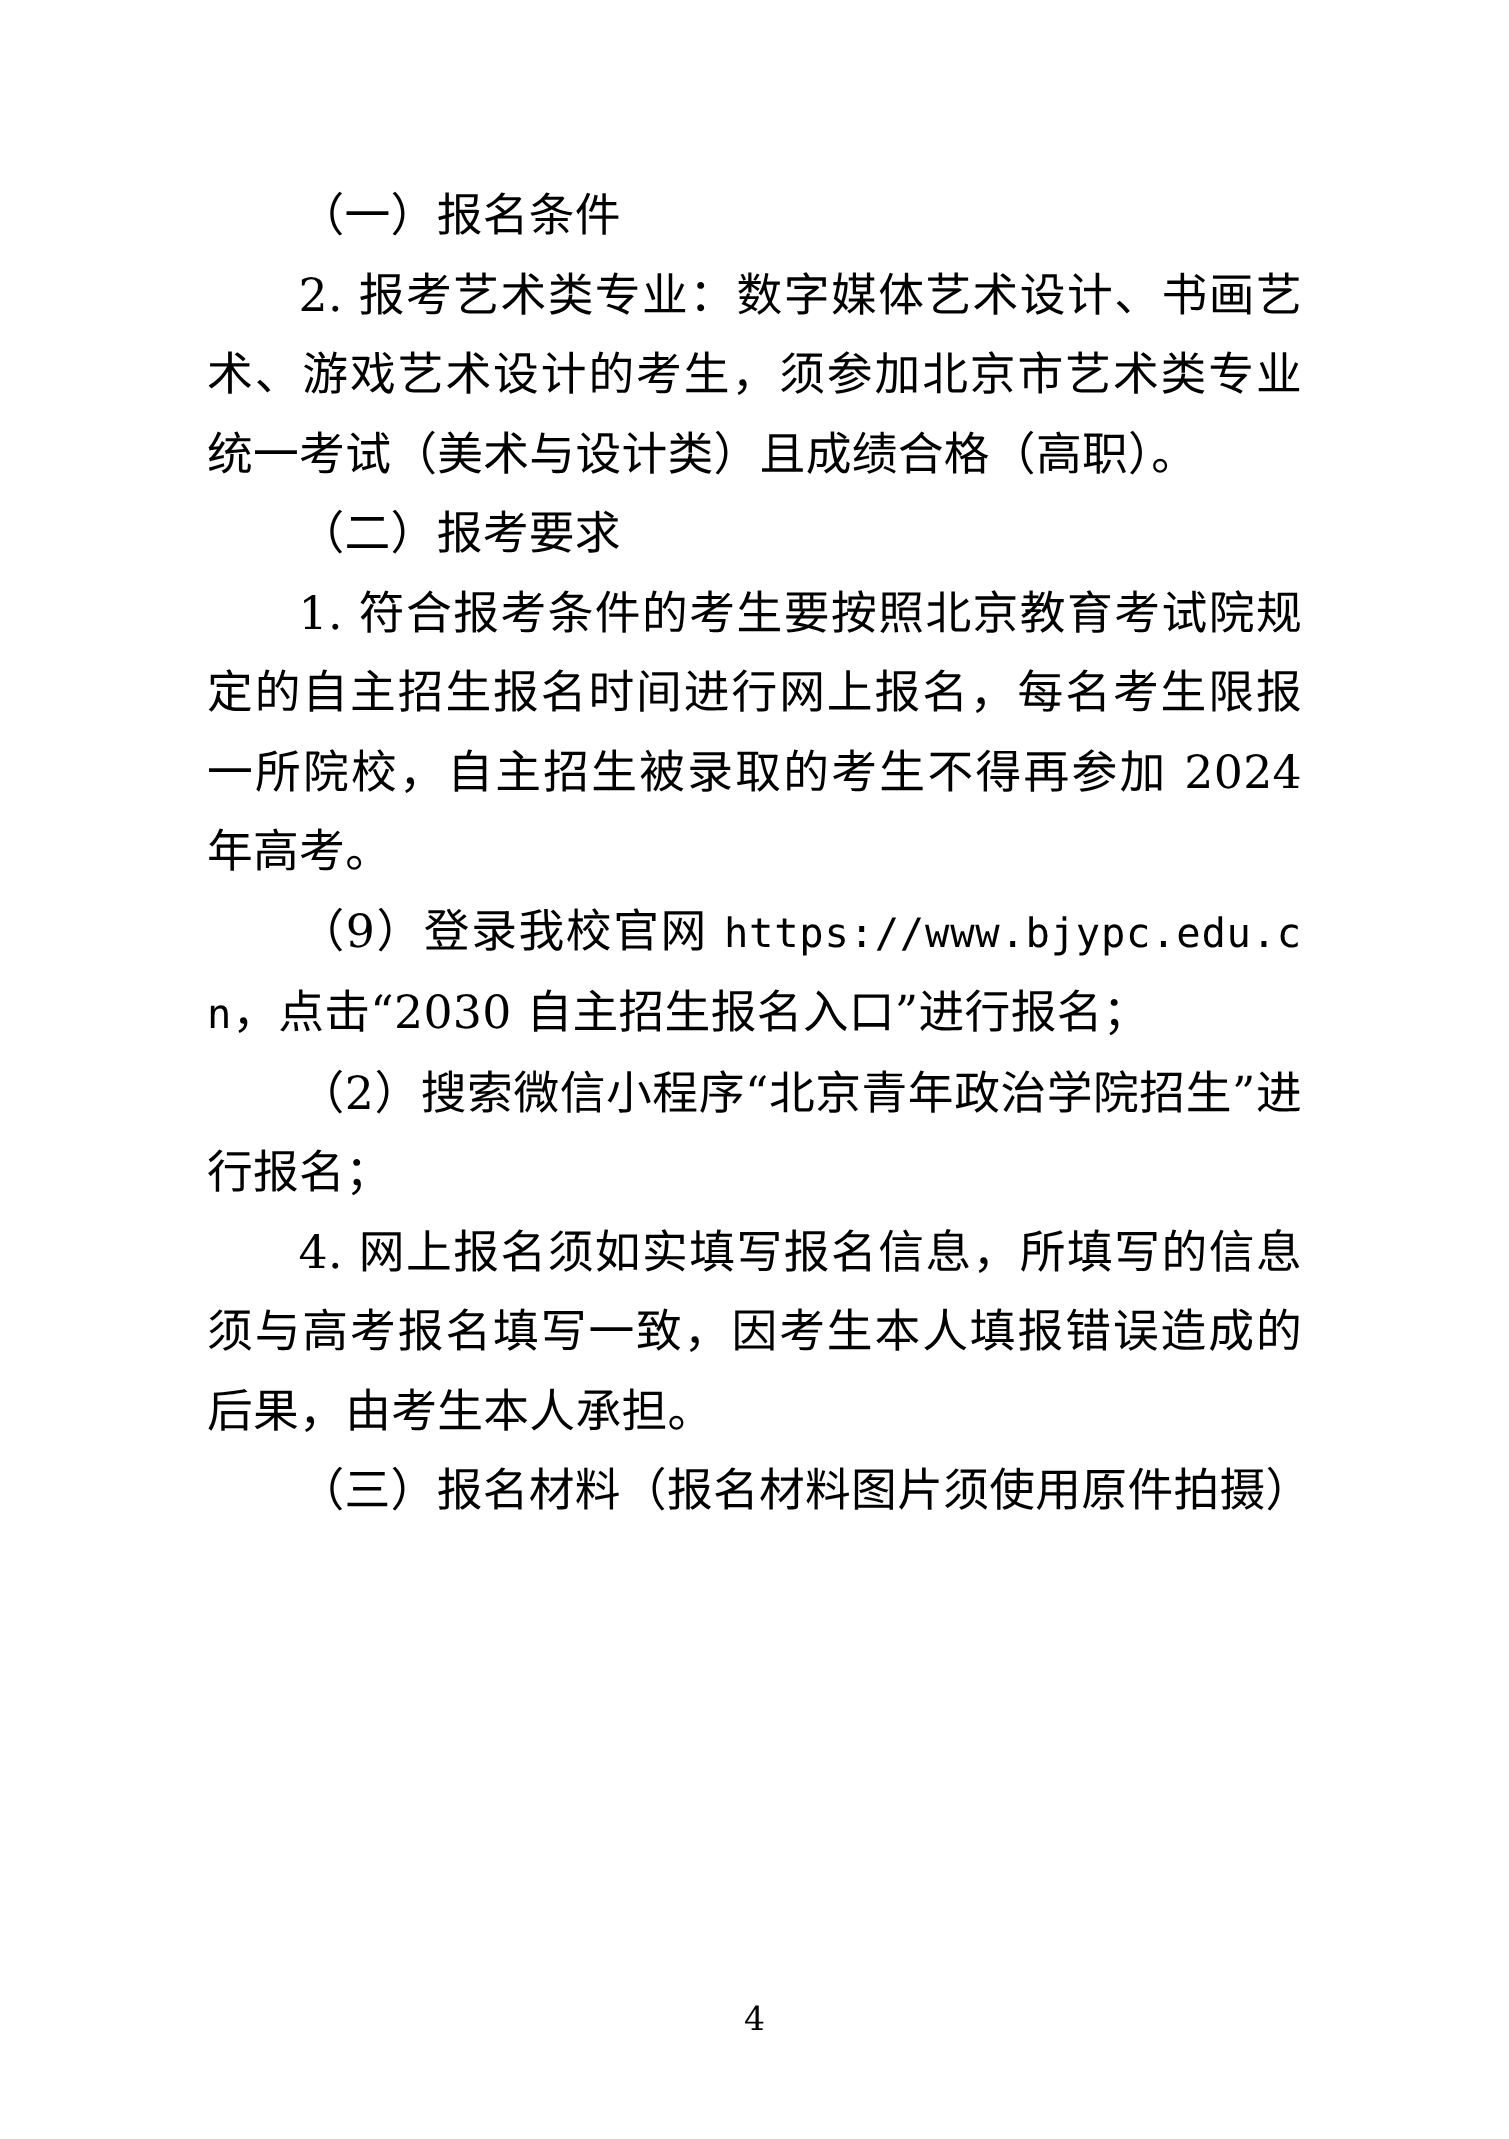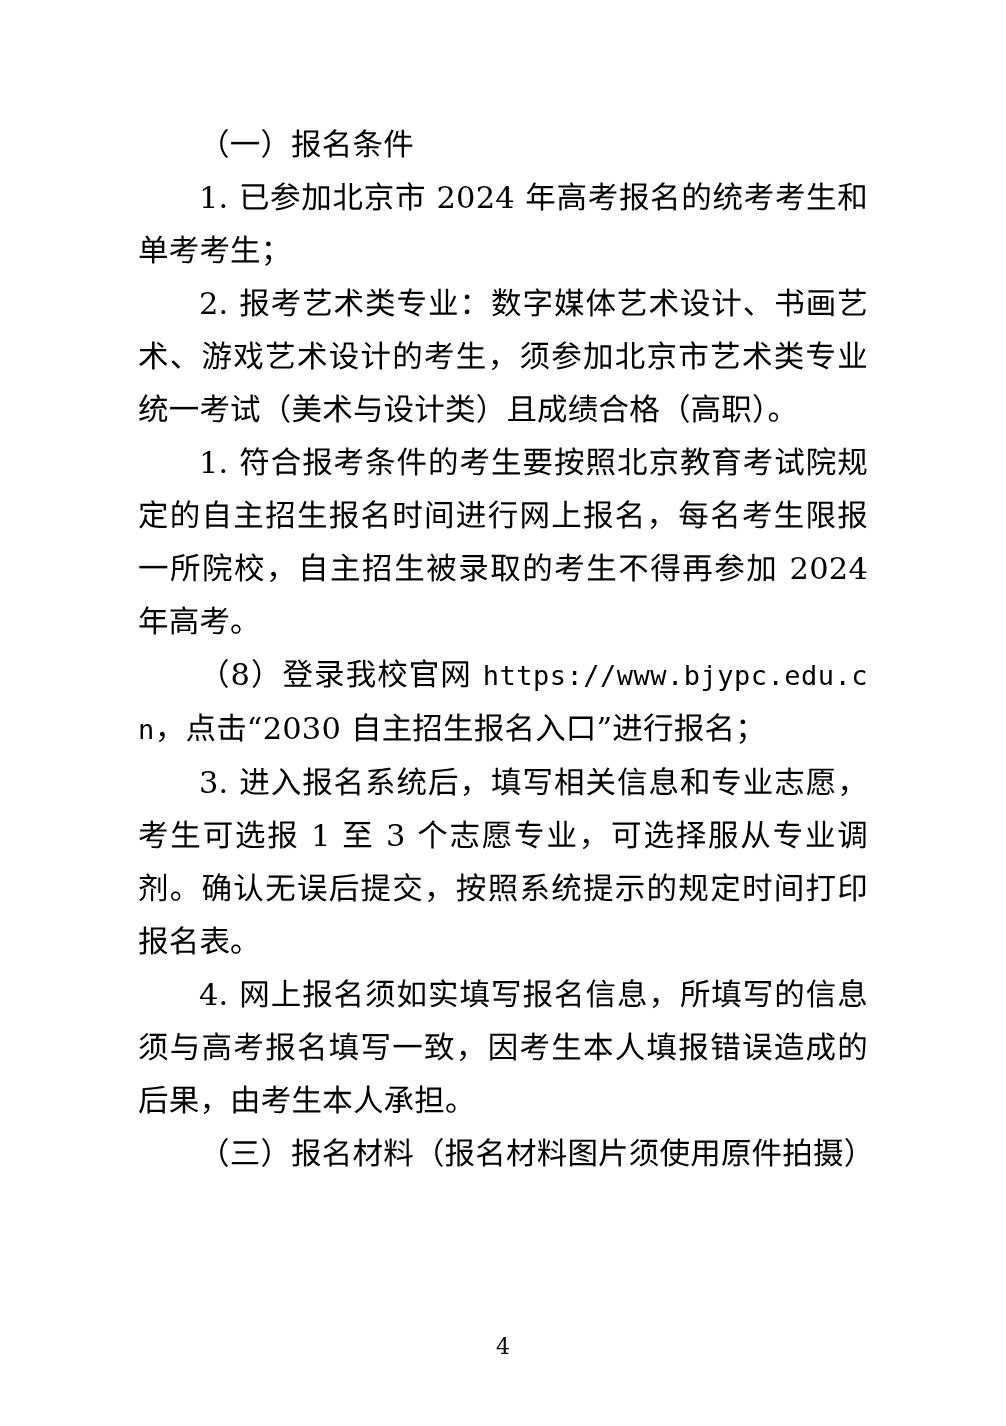--- a/index.html
+++ b/index.html
@@ -54,32 +54,32 @@
   }
 </style>
 </head>
 <body>
 
 <div class="page">
   <div class="doc-body">
 
     <p class="para">（一）报名条件</p>
 
-    <p class="para">1. 已参加北京市 2024 年高考报名的统考考生和单考考生；</p>
 
     <p class="para">2. 报考艺术类专业：数字媒体艺术设计、书画艺术、游戏艺术设计的考生，须参加北京市艺术类专业统一考试（美术与设计类）且成绩合格（高职）。</p>
 
+    <p class="para">（二）报考要求</p>
 
     <p class="para">1. 符合报考条件的考生要按照北京教育考试院规定的自主招生报名时间进行网上报名，每名考生限报一所院校，自主招生被录取的考生不得再参加 2024 年高考。</p>
 
 
-    <p class="para"><span>（8）登录我校官网 </span><span class="url">https://www.bjypc.edu.cn</span><span>，点击“2030 自主招生报名入口”进行报名；</span></p>
+    <p class="para"><span>（9）登录我校官网 </span><span class="url">https://www.bjypc.edu.cn</span><span>，点击“2030 自主招生报名入口”进行报名；</span></p>
 
+    <p class="para">（2）搜索微信小程序“北京青年政治学院招生”进行报名；</p>
 
-    <p class="para">3. 进入报名系统后，填写相关信息和专业志愿，考生可选报 1 至 3 个志愿专业，可选择服从专业调剂。确认无误后提交，按照系统提示的规定时间打印报名表。</p>
 
     <p class="para">4. 网上报名须如实填写报名信息，所填写的信息须与高考报名填写一致，因考生本人填报错误造成的后果，由考生本人承担。</p>
 
     <p class="para">（三）报名材料（报名材料图片须使用原件拍摄）</p>
 
   </div>
   <div class="page-number">4</div>
 </div>
 
 </body></html>

